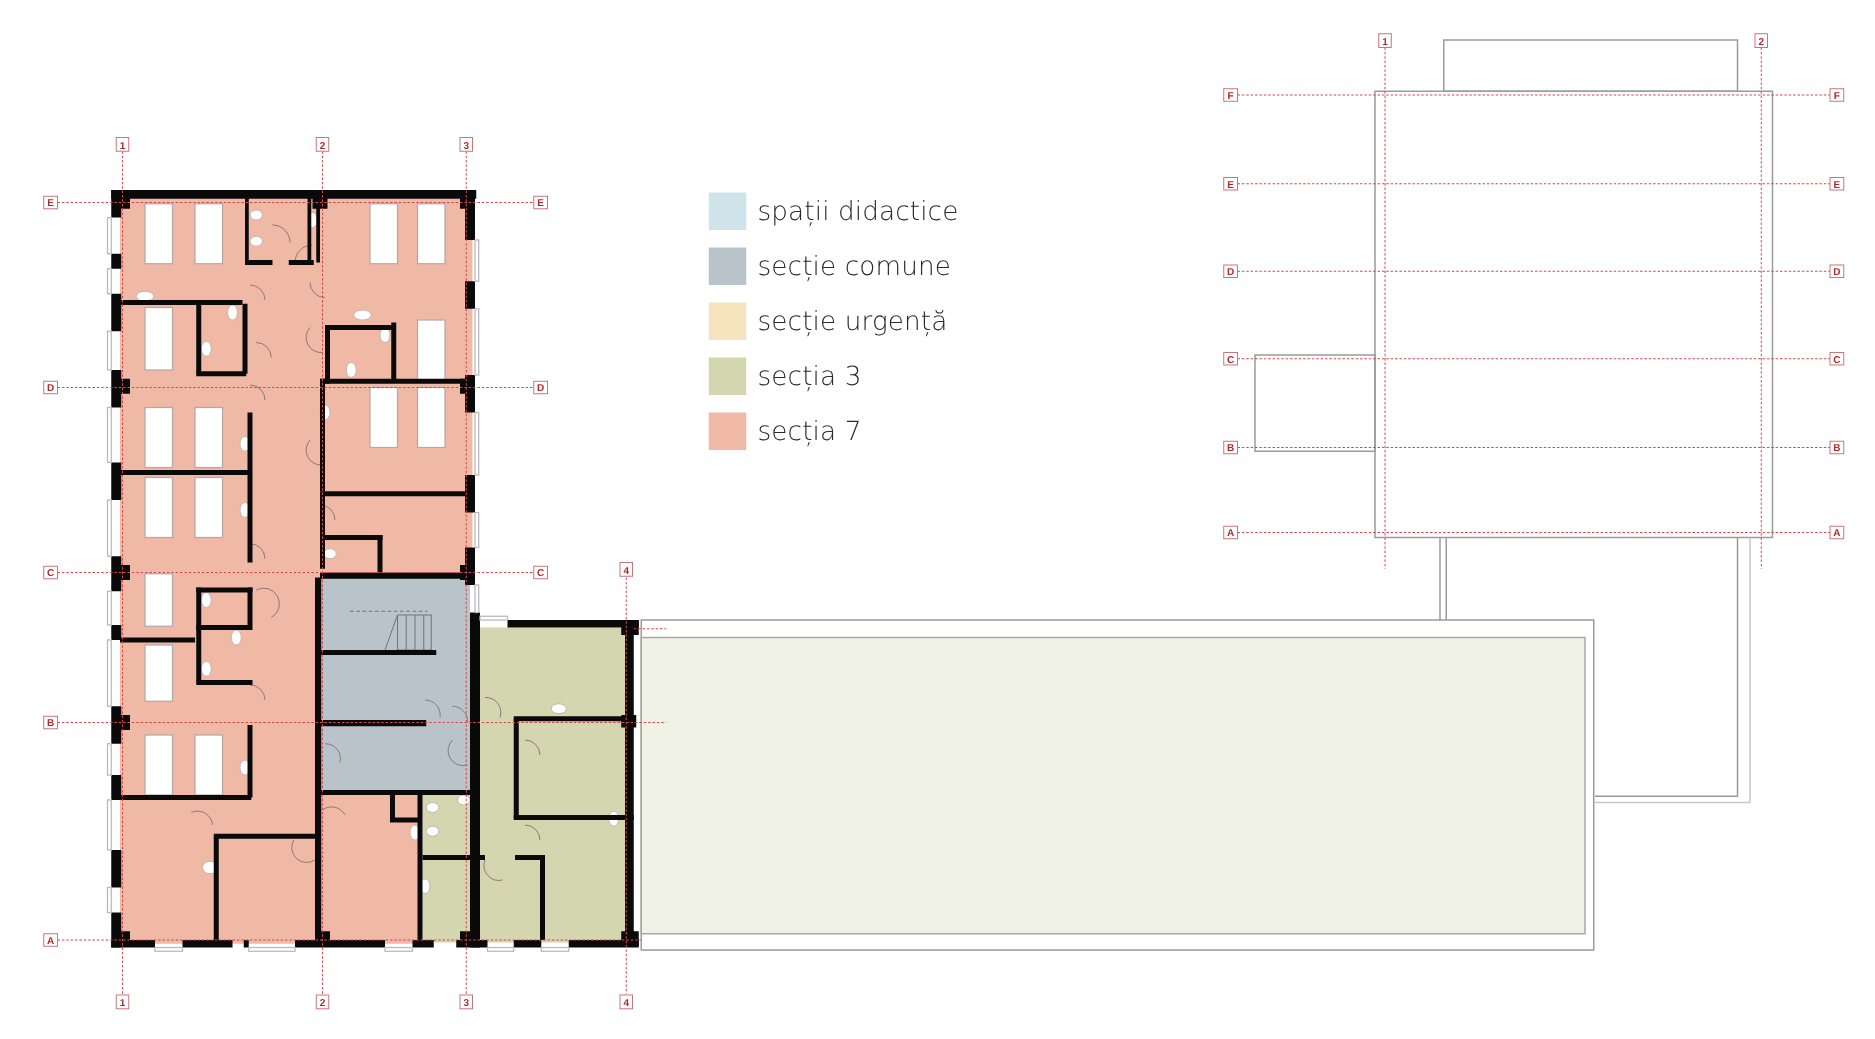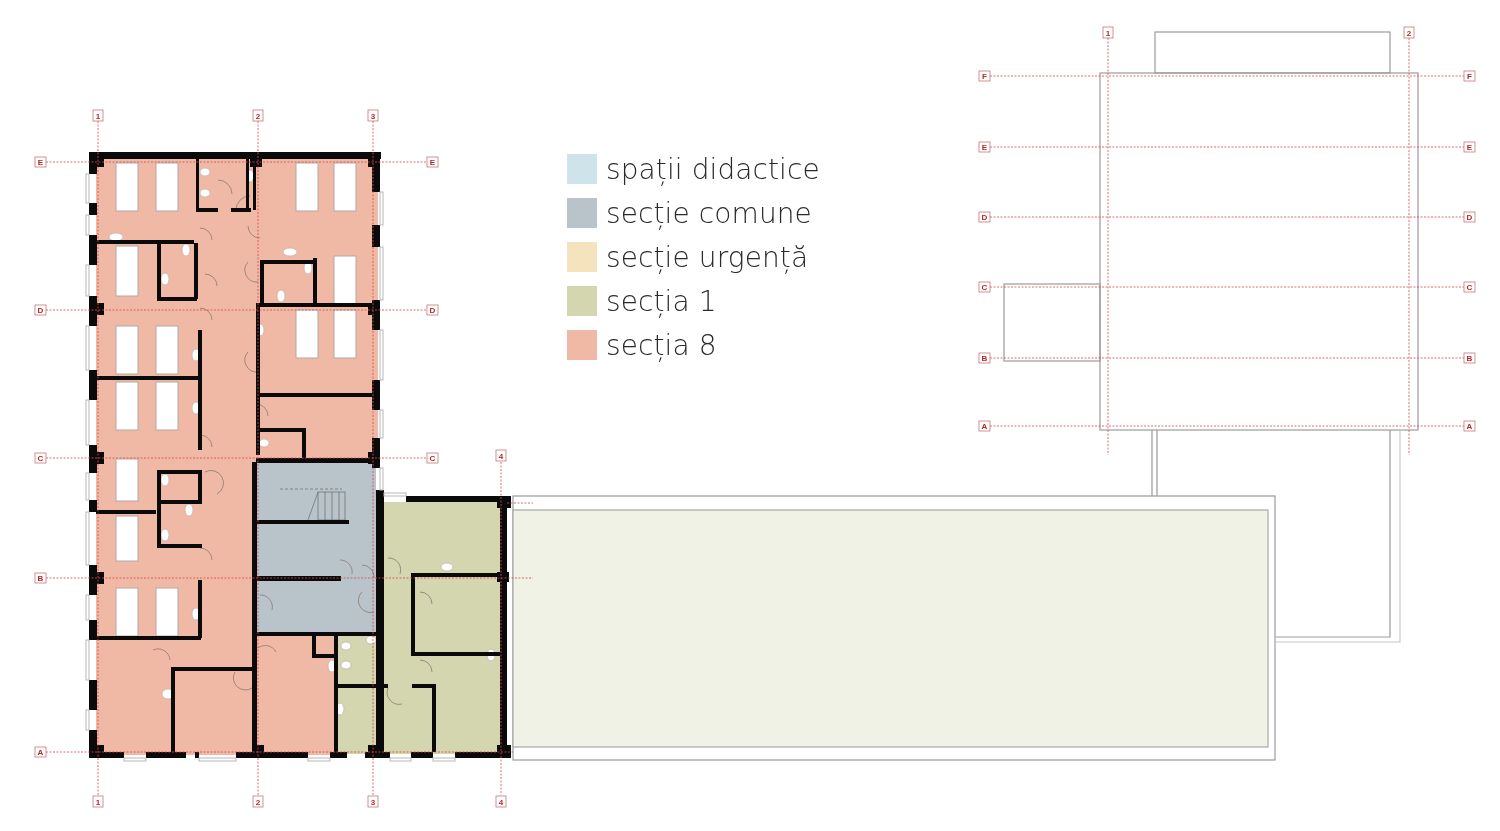--- a/index.html
+++ b/index.html
@@ -1,21 +1,21 @@
 <!DOCTYPE html>
 <html><head>
 <meta charset="utf-8">
 <style>
   html, body { margin: 0; padding: 0; background: #ffffff; }
   body { width: 1500px; height: 831px; position: relative; overflow: hidden; font-family: "Liberation Sans", sans-serif; }
   #plan { position: absolute; left: 0; top: 0; }
   .legend { position: absolute; left: 567px; top: 147px; }
   .legend-item { display: flex; align-items: center; height: 44px; }
   .legend-swatch { width: 30px; height: 30px; margin-right: 9px; }
-  .legend-label { font-family: "DejaVu Sans", sans-serif; font-size: 28px; color: #2a2a2a; letter-spacing: 0.1px; font-weight: 300; }
+  .legend-label { font-family: "DejaVu Sans", sans-serif; font-size: 21px; color: #2a2a2a; letter-spacing: 0.1px; font-weight: 300; }
   .grid-tag { font-family: "Liberation Sans", sans-serif; font-size: 8px; font-weight: bold; fill: #b0282a; }
 </style>
 </head>
 <body>
 
 <svg id="plan" width="1500" height="831" viewBox="0 0 1500 831" xmlns="http://www.w3.org/2000/svg">
 
   <g fill="none" stroke="#9b9b9b" stroke-width="1.2">
     <rect x="1155" y="32" width="235" height="41"></rect>
     <rect x="1100" y="73" width="318" height="357"></rect>
@@ -406,19 +406,19 @@
   <div class="legend-item">
     <div class="legend-swatch" style="background:#b9c4ca"></div>
     <span class="legend-label">secție comune</span>
   </div>
   <div class="legend-item">
     <div class="legend-swatch" style="background:#f5e3bd"></div>
     <span class="legend-label">secție urgență</span>
   </div>
   <div class="legend-item">
     <div class="legend-swatch" style="background:#d3d6ae"></div>
-    <span class="legend-label">secția 1</span>
+    <span class="legend-label">secția 3</span>
   </div>
   <div class="legend-item">
     <div class="legend-swatch" style="background:#f0b9a5"></div>
-    <span class="legend-label">secția 8</span>
+    <span class="legend-label">secția 7</span>
   </div>
 </div>
 
 </body></html>

